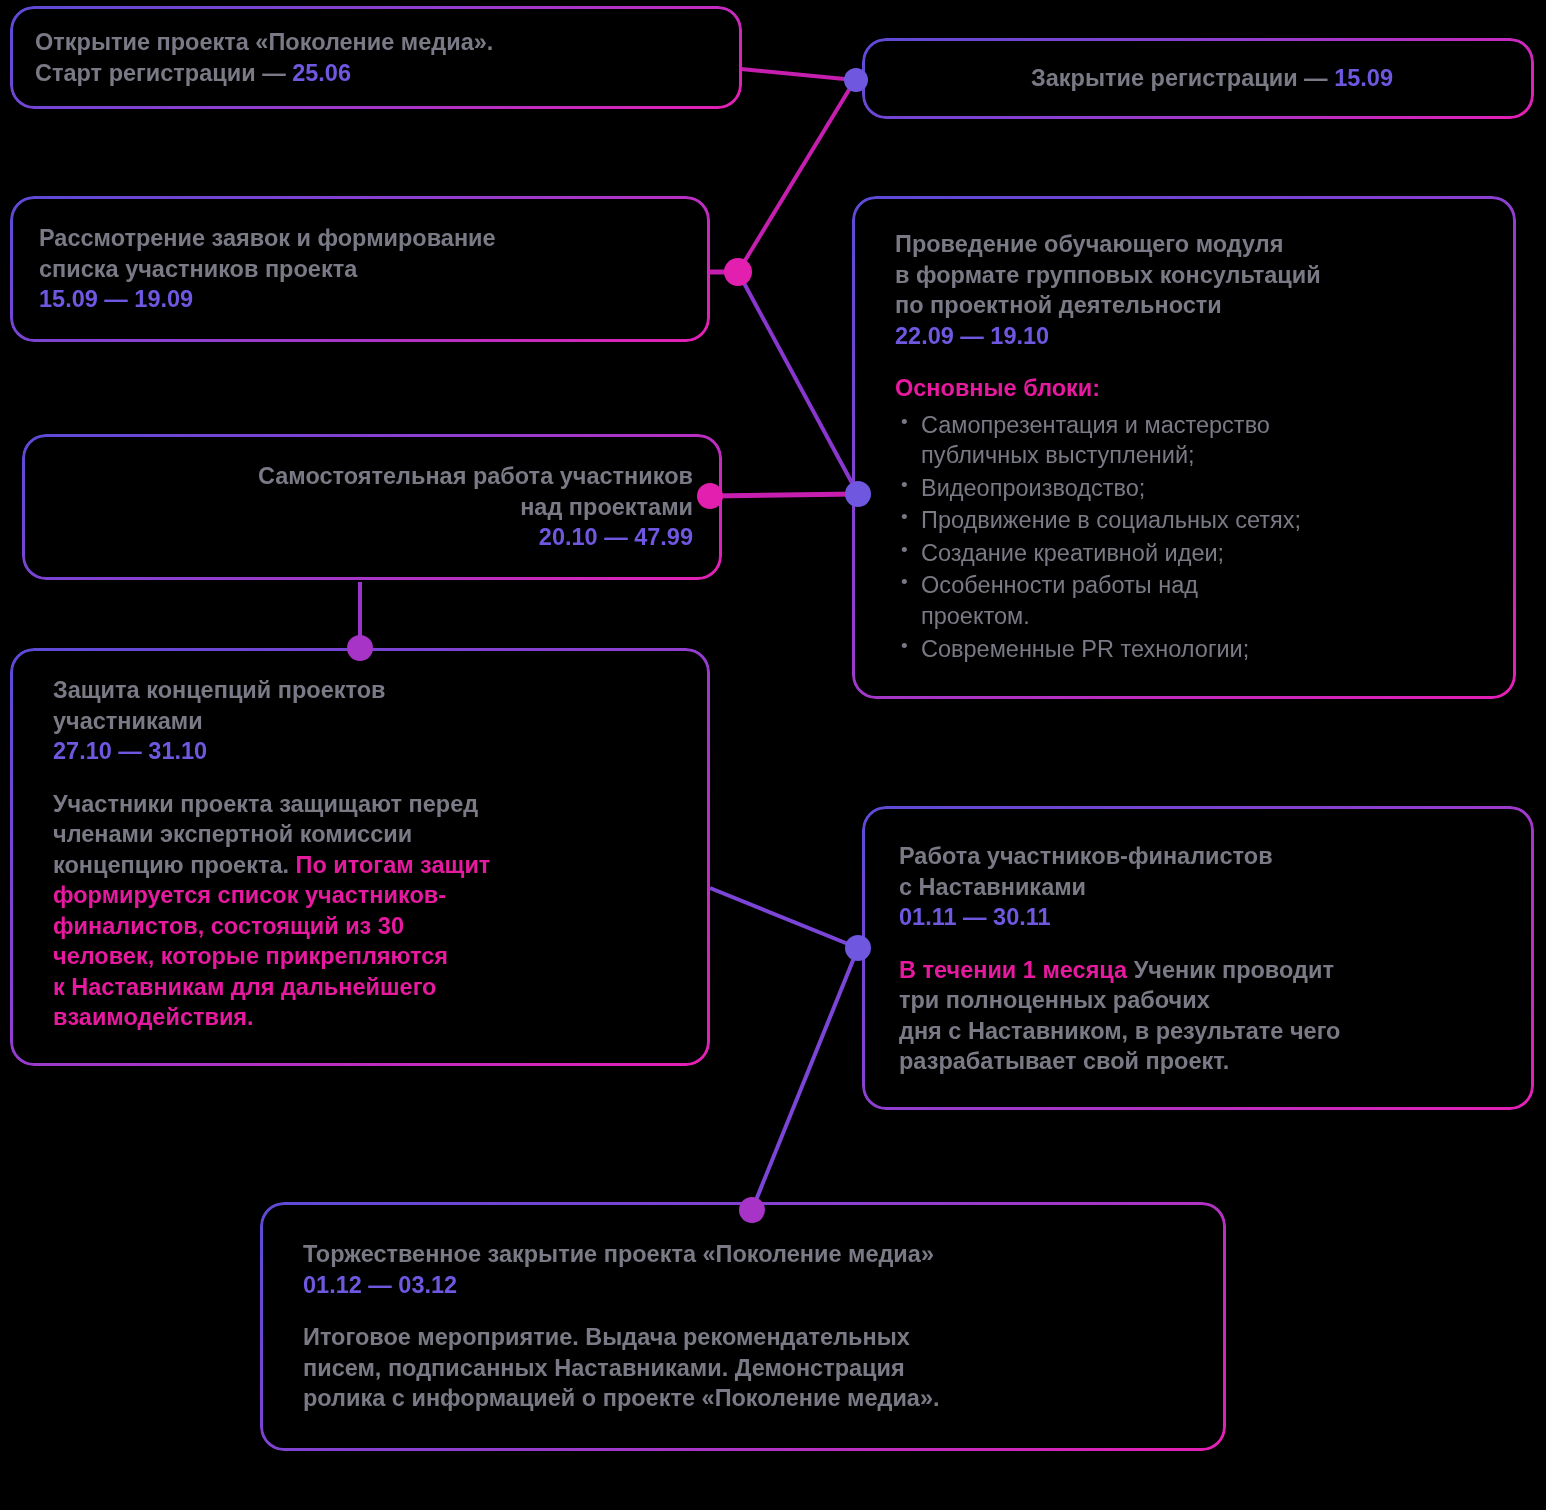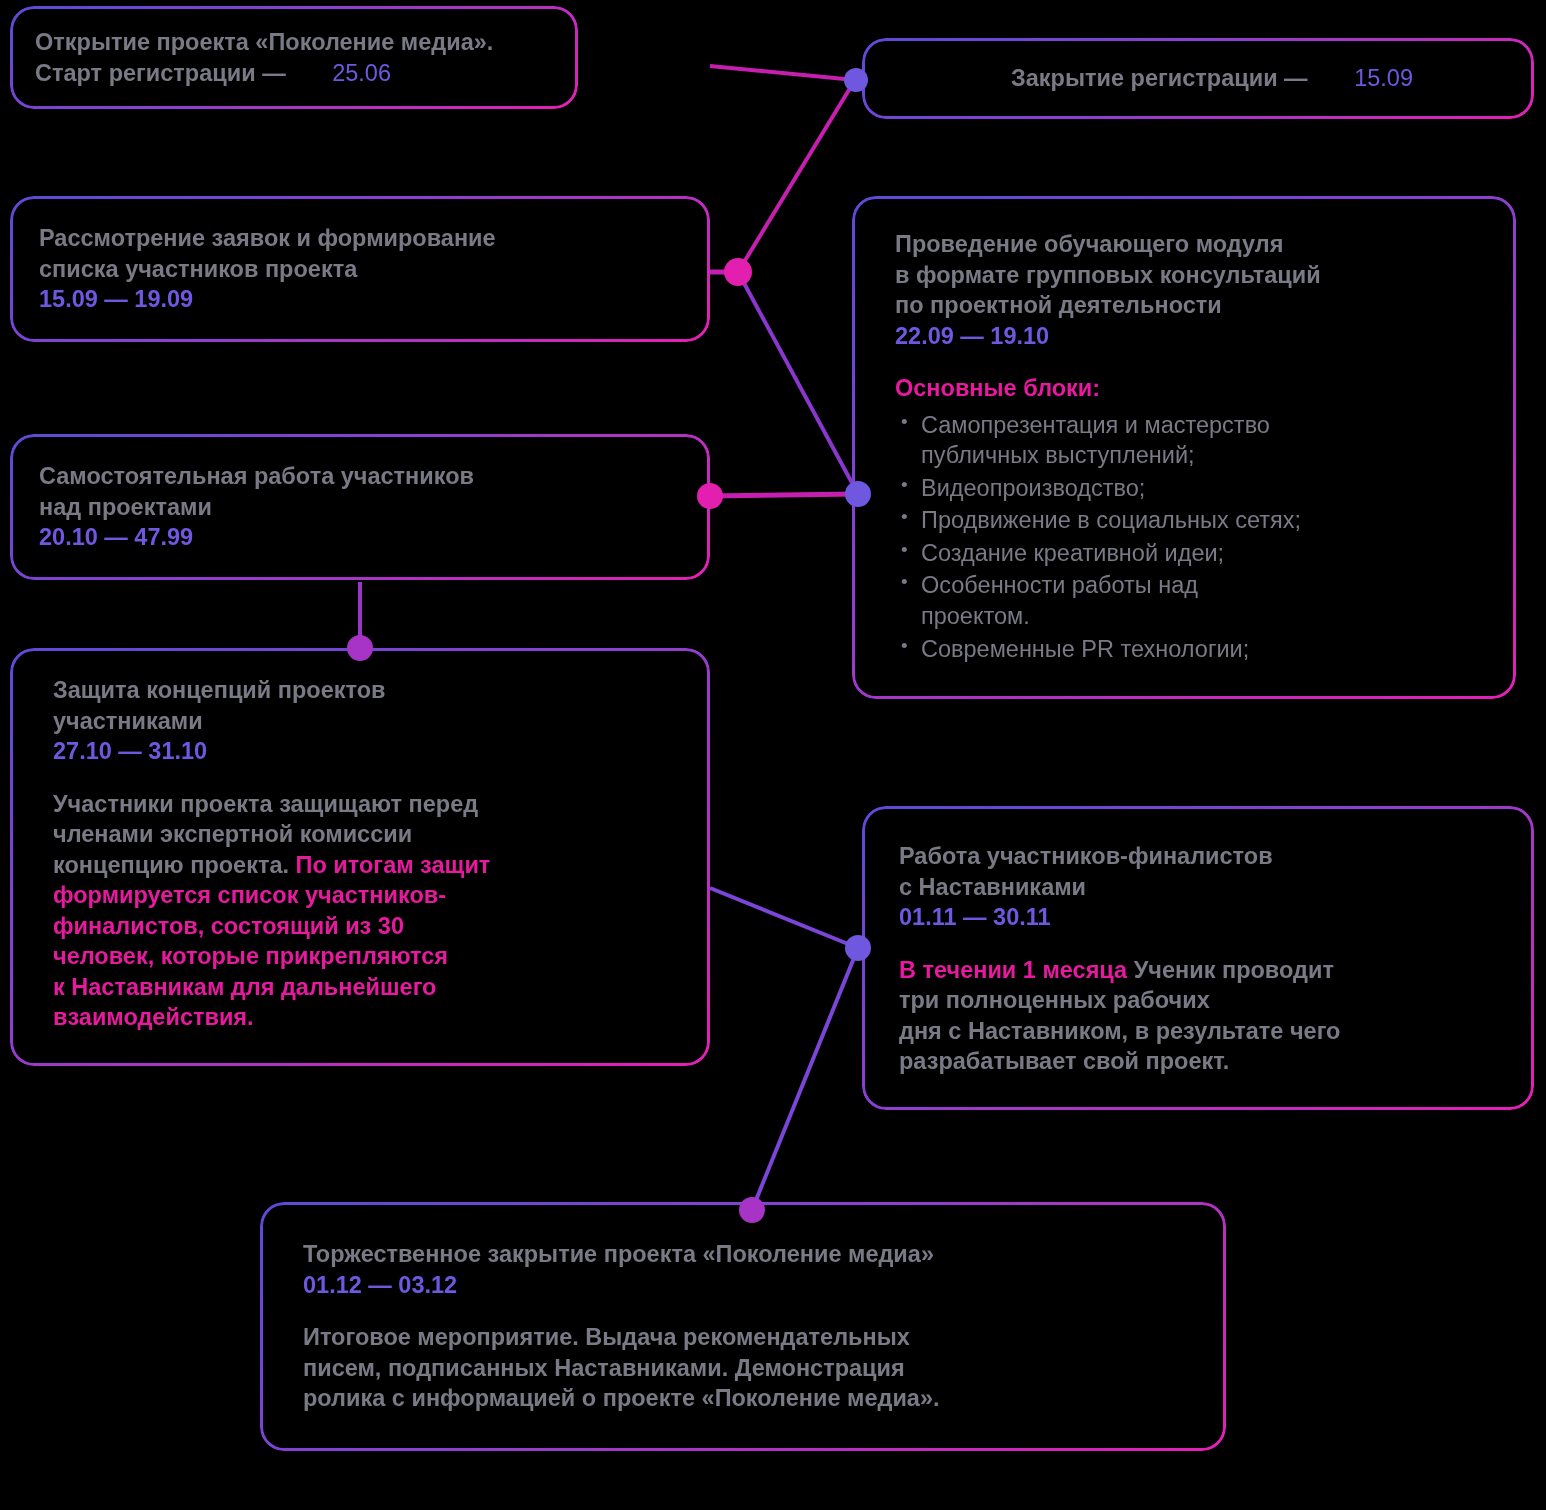--- a/index.html
+++ b/index.html
@@ -63,22 +63,21 @@
     white-space: pre-line;
   }
   .date {
     font-size: 23.5px;
     font-weight: bold;
     color: #6f57e0;
     white-space: pre-line;
   }
   .inline-date {
     color: #6f57e0;
-    font-weight: normal;
-    margin-left: 40px;
+    font-weight: bold;
   }
   .magenta {
     color: #e6199f;
     font-weight: bold;
   }
   .gap {
     height: 22px;
   }
   ul.blocks {
     margin: 6px 0 0 0;
@@ -96,25 +95,25 @@
   ul.blocks li::before {
     content: "•";
     position: absolute;
     left: -20px;
     top: 0;
     color: #7a7a86;
     font-size: 19px;
   }
 
   
-  #card-open      { left: 10px;  top: 6px;    width: 568px; padding-left: 22px; }
+  #card-open      { left: 10px;  top: 6px;    width: 732px; padding-left: 22px; }
   #card-close-reg { left: 862px; top: 38px;   width: 672px; }
   #card-review    { left: 10px;  top: 196px;  width: 700px; }
   #card-training  { left: 852px; top: 196px;  width: 664px; border-radius: 32px; }
-  #card-selfwork  { left: 10px;  top: 434px;  width: 700px; }
+  #card-selfwork  { left: 22px;  top: 434px;  width: 700px; text-align: right; }
   #card-defense   { left: 10px;  top: 648px;  width: 700px; }
   #card-mentors   { left: 862px; top: 806px;  width: 672px; }
   #card-closing   { left: 260px; top: 1202px; width: 966px; }
 
   .node {
     position: absolute;
     border-radius: 50%;
     z-index: 5;
   }
 </style>

